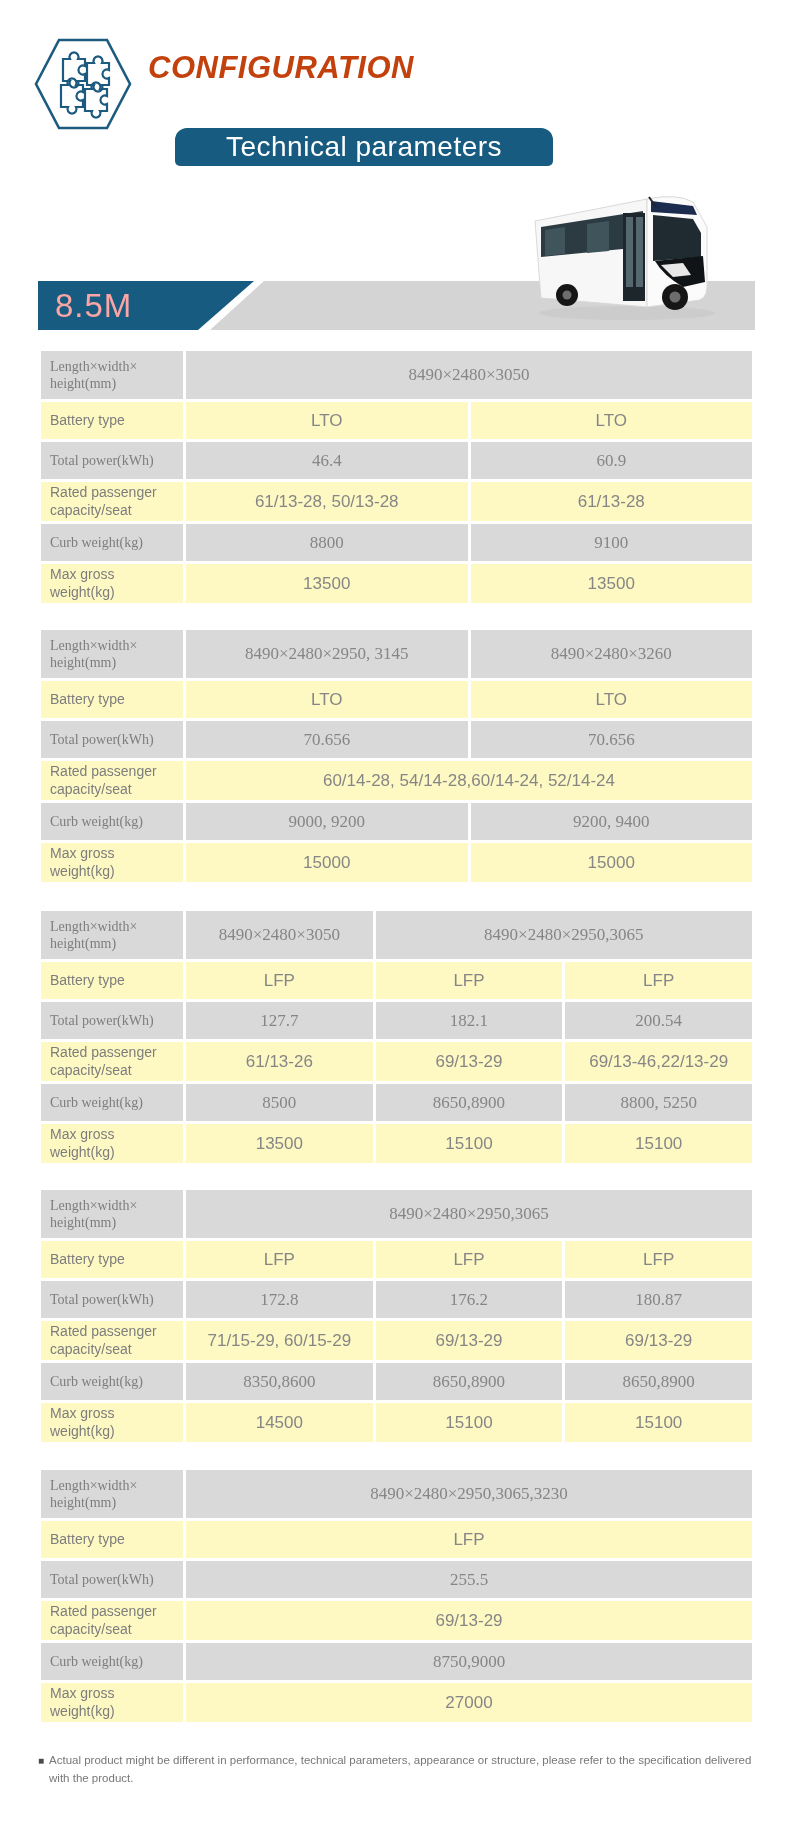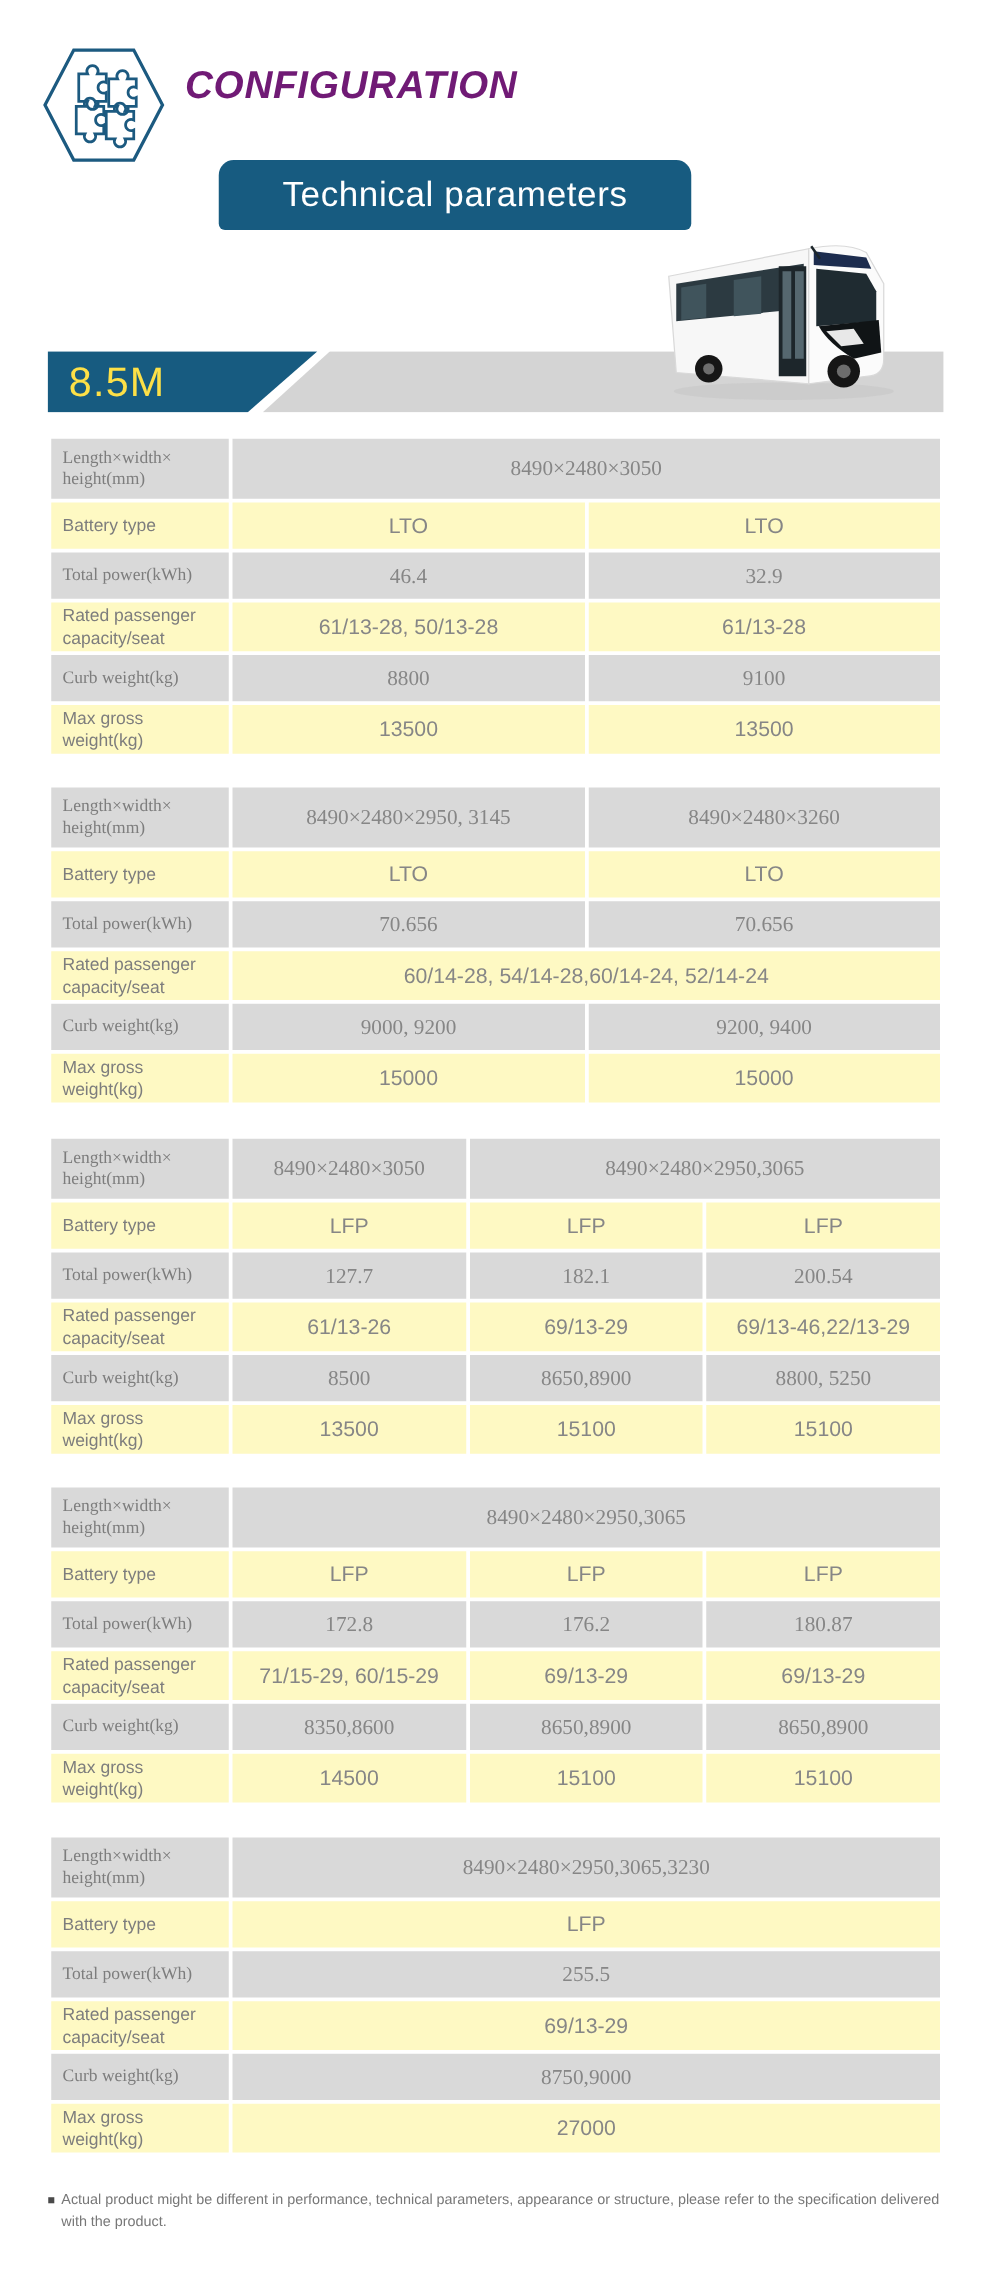--- a/index.html
+++ b/index.html
@@ -2,35 +2,35 @@
 <html><head>
 <meta charset="utf-8">
 <style>
   html,body{margin:0;padding:0;background:#ffffff;}
   #page{position:relative;width:790px;height:1823px;background:#ffffff;overflow:hidden;
         font-family:"Liberation Sans", sans-serif;}
 
   
   .hex-icon{position:absolute;left:33px;top:27px;width:100px;height:114px;}
   .page-title{position:absolute;left:148px;top:50px;font-size:31px;font-weight:bold;
-              font-style:italic;color:#701a75;letter-spacing:.5px;}
-  .banner{position:absolute;left:175px;top:128px;width:378px;height:56px;background:#175b80;
+              font-style:italic;color:#c2410c;letter-spacing:.5px;}
+  .banner{position:absolute;left:175px;top:128px;width:378px;height:38px;background:#175b80;
           border-radius:12px 12px 5px 5px;display:flex;align-items:center;justify-content:center;}
   .banner-text{color:#ffffff;font-size:28px;letter-spacing:.5px;}
 
   
   .bus{position:absolute;left:525px;top:183px;width:200px;height:142px;z-index:3;}
 
   
   .band-gray{position:absolute;left:38px;top:281px;width:717px;height:49px;background:#d4d4d4;
              clip-path:polygon(226px 0, 100% 0, 100% 100%, 172px 100%);z-index:1;}
   .band-blue{position:absolute;left:38px;top:281px;width:216px;height:49px;background:#175b80;
              clip-path:polygon(0 0, 100% 0, calc(100% - 56px) 100%, 0 100%);z-index:2;
              display:flex;align-items:center;}
-  .band-blue .model{color:#fde047;font-size:33px;font-weight:400;padding-left:17px;letter-spacing:1px;}
+  .band-blue .model{color:#fca5a5;font-size:33px;font-weight:400;padding-left:17px;letter-spacing:1px;}
 
   
   table.spec{position:absolute;left:38px;width:717px;border-collapse:separate;border-spacing:3px;
              table-layout:fixed;}
   table.spec td{vertical-align:middle;text-align:center;color:#868686;font-size:17px;
                 padding:2px 4px;}
   table.spec td.lbl{text-align:left;color:#7d7d7d;font-size:14px;padding-left:9px;line-height:1.25;}
   table.spec tr.odd td{background:#d9d9d9;font-family:Liberation Serif, serif;}
   table.spec tr.even td{background:#fef9c3;}
   table.spec tr.dims td{height:44px;}
@@ -100,21 +100,21 @@
       <td colspan="2">8490×2480×3050</td>
         </tr>
     <tr class="even std">
           <td class="lbl">Battery type</td>
       <td>LTO</td>
       <td>LTO</td>
         </tr>
     <tr class="odd std">
           <td class="lbl">Total power(kWh)</td>
       <td>46.4</td>
-      <td>32.9</td>
+      <td>60.9</td>
         </tr>
     <tr class="even std">
           <td class="lbl">Rated passenger capacity/seat</td>
       <td>61/13-28, 50/13-28</td>
       <td>61/13-28</td>
         </tr>
     <tr class="odd std">
           <td class="lbl">Curb weight(kg)</td>
       <td>8800</td>
       <td>9100</td>

